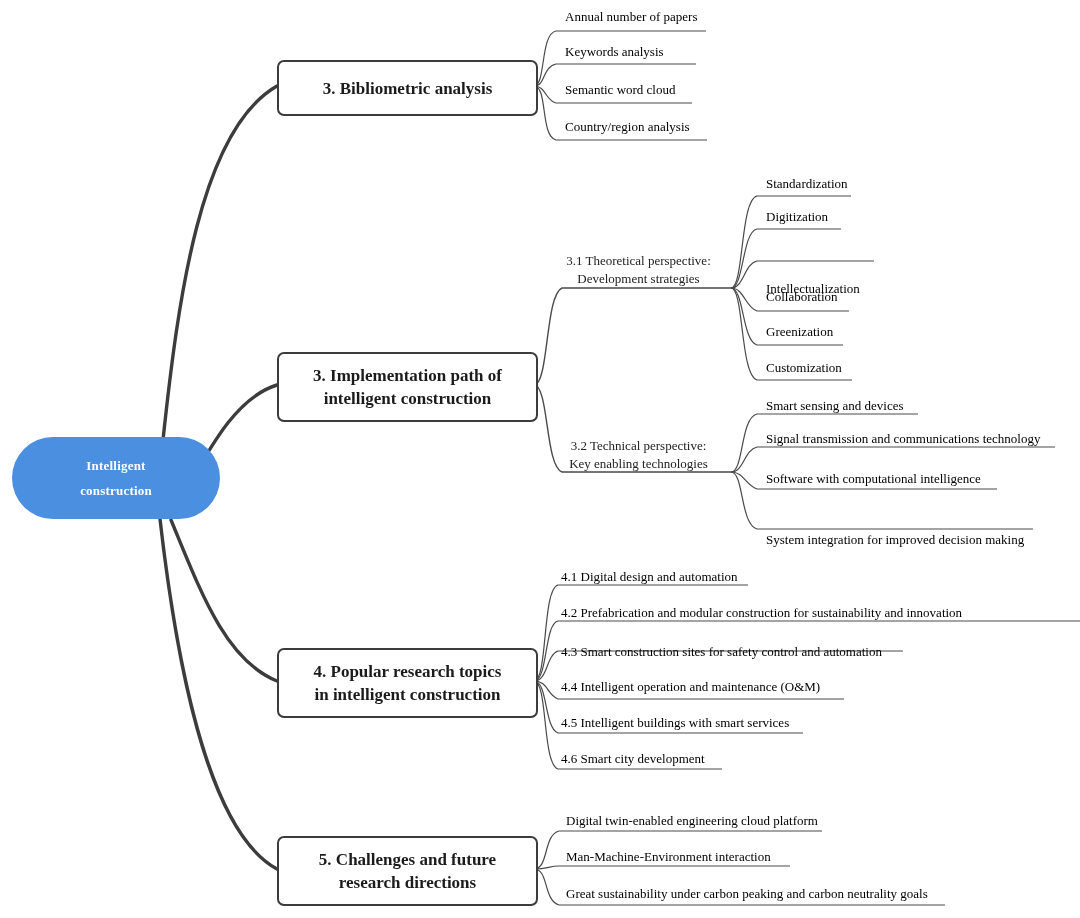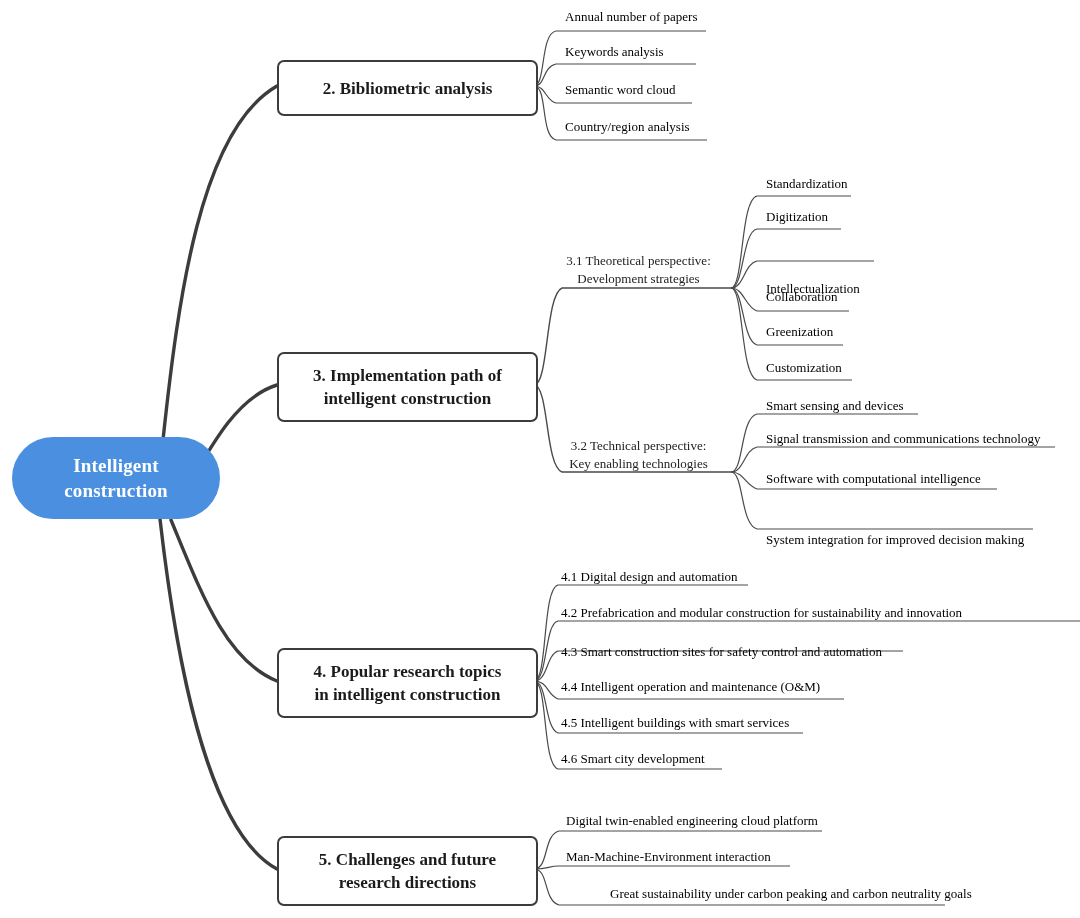--- a/index.html
+++ b/index.html
@@ -5,21 +5,21 @@
   html,body{margin:0;padding:0;background:#ffffff;}
   body{width:1080px;height:918px;overflow:hidden;
        font-family:"Liberation Serif","DejaVu Serif",serif;}
   #canvas{position:relative;width:1080px;height:918px;background:#fff;}
   svg.wires{position:absolute;left:0;top:0;width:1080px;height:918px;pointer-events:none;}
 
   
   .root-node{position:absolute;left:12px;top:437px;width:208px;height:82px;
     background:#4a8fe0;border-radius:41px;display:flex;align-items:center;
     justify-content:center;text-align:center;color:#ffffff;font-weight:bold;
-    font-size:19px;line-height:25px;letter-spacing:.2px;}
+    font-size:13px;line-height:25px;letter-spacing:.2px;}
 
   
   .l1-box{position:absolute;border:2px solid #3c3c3c;border-radius:7px;
     background:#ffffff;display:flex;align-items:center;justify-content:center;
     text-align:center;font-weight:bold;font-size:17px;line-height:23px;color:#1b1b1b;}
 
   
   .mid-label{position:absolute;text-align:center;font-size:13px;
     line-height:18px;color:#222;}
 
@@ -86,21 +86,21 @@
   </svg>
 
   <div class="root-node">
     <div>
       <span>Intelligent</span><br>
       <span>construction</span>
     </div>
   </div>
 
   <div class="l1-box" style="left:277px;top:60px;width:257px;height:52px;">
-    <div><span>2. Bibliometric analysis</span></div>
+    <div><span>3. Bibliometric analysis</span></div>
   </div>
 
   <div class="l1-box" style="left:277px;top:352px;width:257px;height:66px;">
     <div>
       <span>3. Implementation path of</span><br>
       <span>intelligent construction</span>
     </div>
   </div>
 
   <div class="l1-box" style="left:277px;top:648px;width:257px;height:66px;">
@@ -146,15 +146,15 @@
 
   <div class="leaf" style="left:561px;top:569px;">4.1 Digital design and automation</div>
   <div class="leaf" style="left:561px;top:605px;">4.2 Prefabrication and modular construction  for sustainability and innovation</div>
   <div class="leaf" style="left:561px;top:644px;">4.3 Smart construction sites for safety control and automation</div>
   <div class="leaf" style="left:561px;top:679px;">4.4 Intelligent operation and maintenance (O&amp;M)</div>
   <div class="leaf" style="left:561px;top:715px;">4.5 Intelligent buildings with smart services</div>
   <div class="leaf" style="left:561px;top:751px;">4.6 Smart city development</div>
 
   <div class="leaf" style="left:566px;top:813px;">Digital twin-enabled engineering cloud platform</div>
   <div class="leaf" style="left:566px;top:849px;">Man-Machine-Environment interaction</div>
-  <div class="leaf" style="left:566px;top:886px;margin-left:44px;">Great sustainability under carbon peaking and carbon neutrality goals</div>
+  <div class="leaf" style="left:566px;top:886px;">Great sustainability under carbon peaking and carbon neutrality goals</div>
 
 </div>
 
 </body></html>

